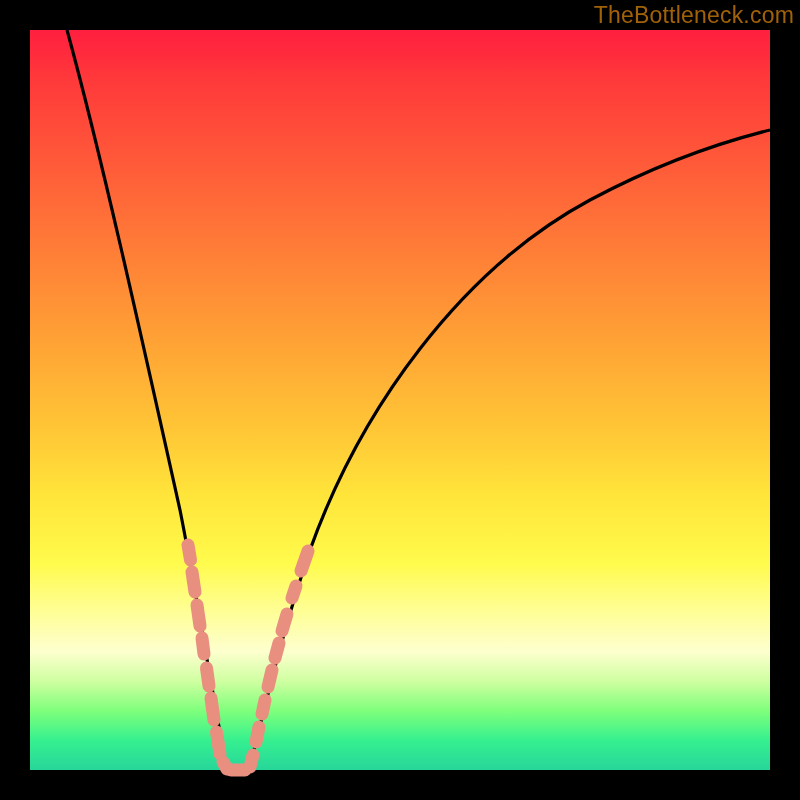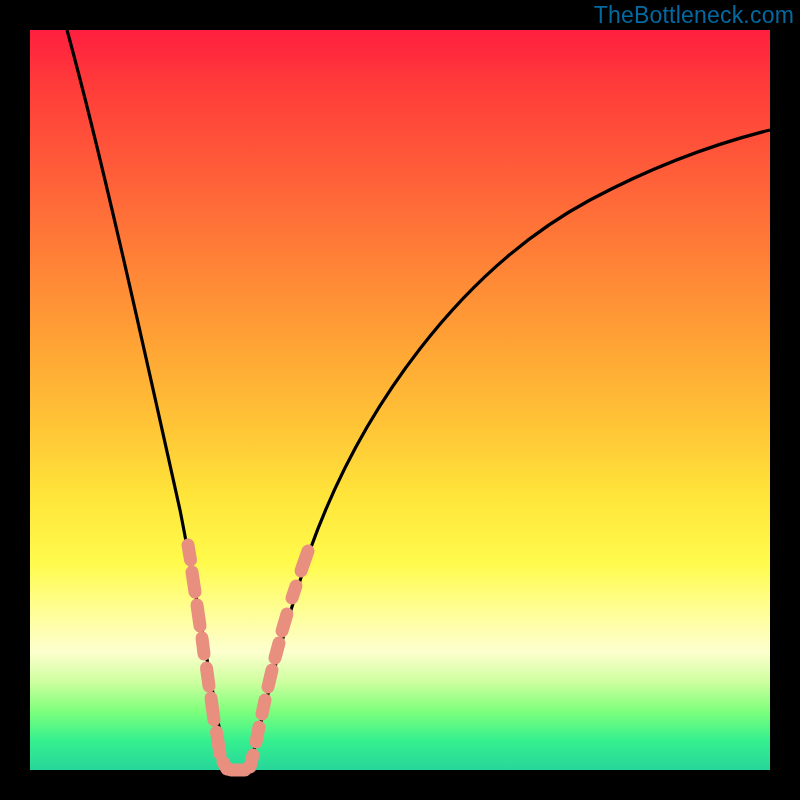--- a/index.html
+++ b/index.html
@@ -46,21 +46,21 @@
     left: 0;
     top: 0;
     width: 740px;
     height: 740px;
     overflow: visible;
   }
   .watermark {
     position: absolute;
     top: 2px;
     right: 6px;
-    color: #0369a1;
+    color: #a16207;
     font-size: 23px;
     letter-spacing: 0.2px;
     font-weight: 400;
   }
 </style>
 </head>
 <body>
 
 <div class="canvas">
   <div class="plot-area">

